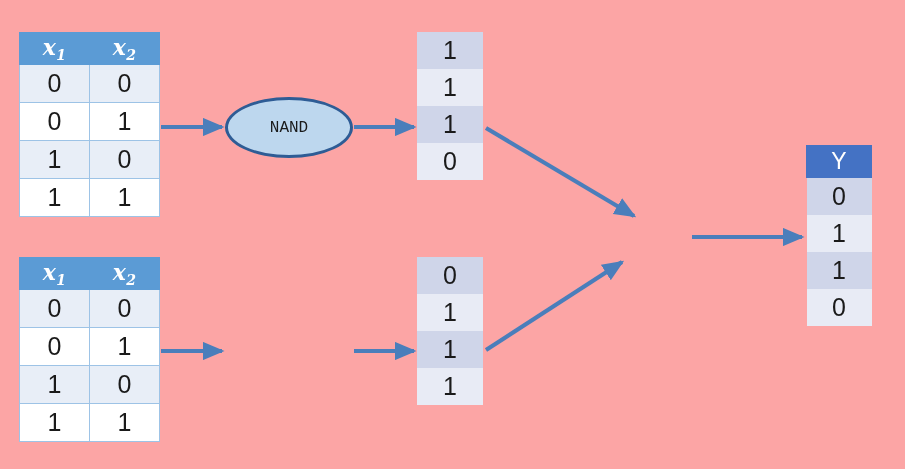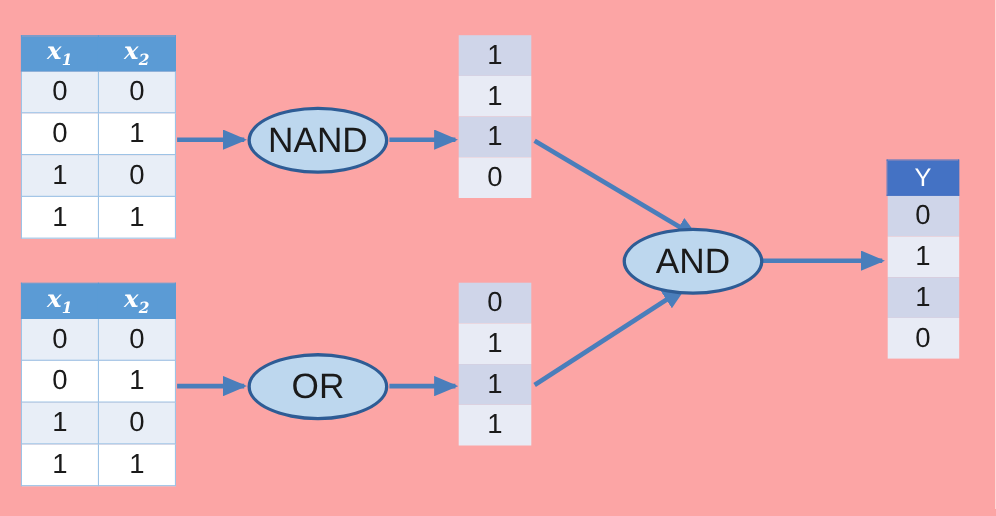--- a/index.html
+++ b/index.html
@@ -88,22 +88,22 @@
   .gate {
     position: absolute;
     background: #BDD7EE;
     border: 3px solid #2E5C95;
     border-radius: 50%;
     display: flex;
     align-items: center;
     justify-content: center;
     box-sizing: border-box;
     color: #1a1a1a;
-    font-size: 32px;
-    font-family: Liberation Sans, sans-serif;
+    font-size: 16px;
+    font-family: Liberation Mono, monospace;
     z-index: 3;
   }
 
   
   #wires {
     position: absolute;
     left: 0;
     top: 0;
     width: 905px;
     height: 469px;
@@ -193,27 +193,21 @@
       <td>1</td>
       <td>1</td>
     </tr>
   </tbody>
     </table>
 
   <div class="gate" style="left:225px; top:97px; width:128px; height:61px;">
     <span>NAND</span>
   </div>
 
-  <div class="gate" style="left:225px; top:321px; width:128px; height:61px;">
-    <span>OR</span>
-  </div>
-
-  <div class="gate" style="left:566px; top:207px; width:128px; height:61px;">
-    <span>AND</span>
-  </div>
+
 
   <table class="ttable output" style="left:417px; top:32px; width:66px;">
     <tbody>
     <tr class="odd">
       <td>1</td>
     </tr>
     <tr class="even">
       <td>1</td>
     </tr>
     <tr class="odd">

